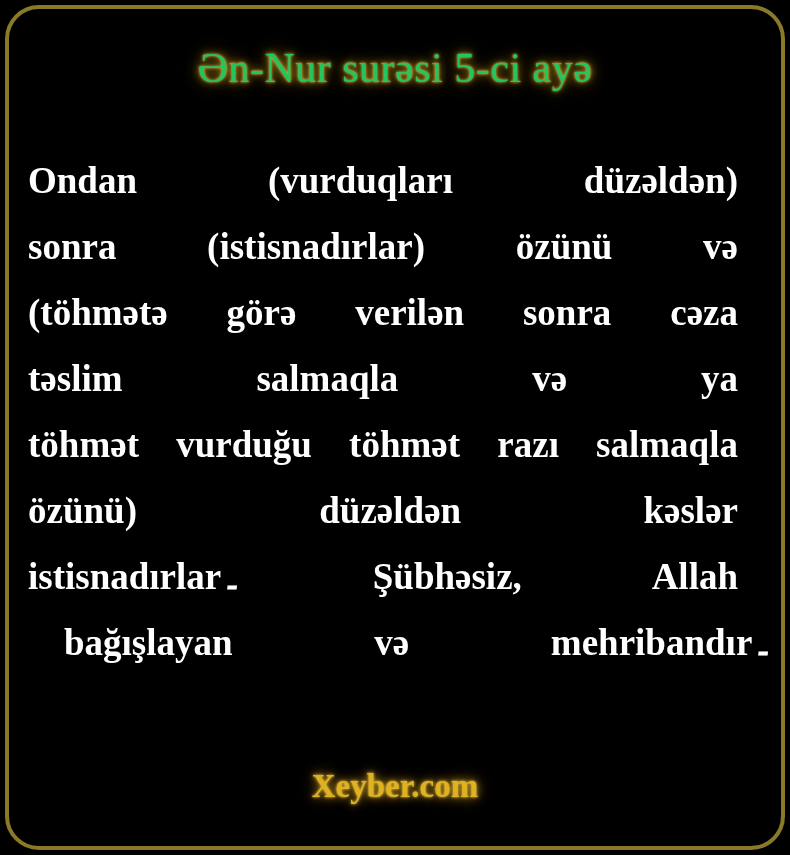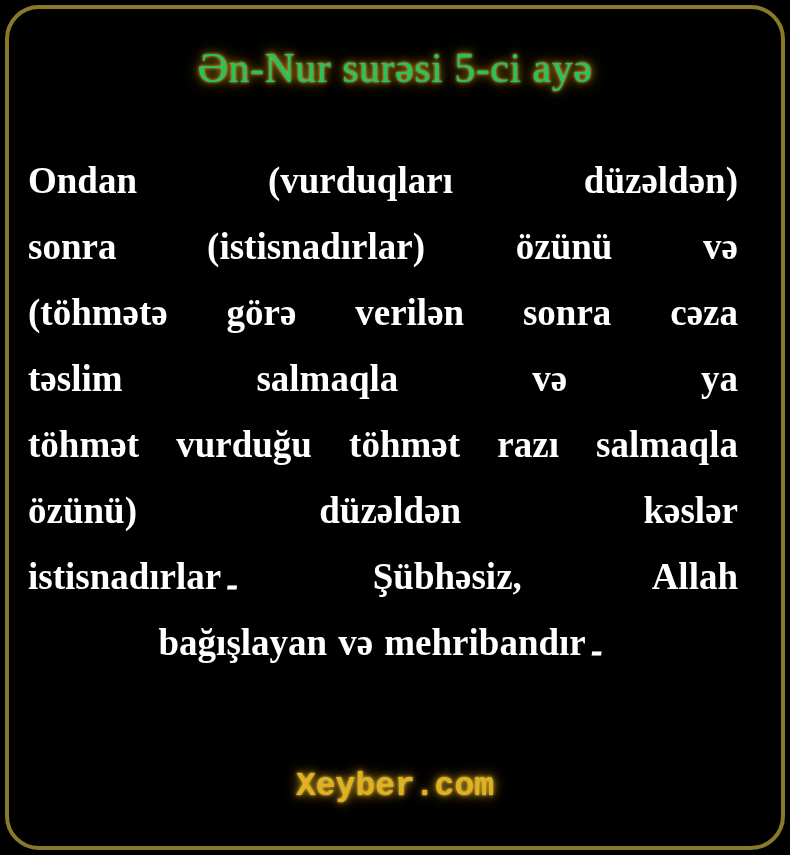--- a/index.html
+++ b/index.html
@@ -83,39 +83,40 @@
     color: #ffffff;
     font-family: "Liberation Serif", "DejaVu Serif", serif;
     font-size: 37px;
     font-weight: bold;
     line-height: 66px;
     white-space: nowrap;
   }
 
   
   .ayah-line.last {
-    justify-content: center;
+    justify-content: space-between;
+    margin-left: 36px;
   }
 
   .ayah-line.last .word + .word {
     margin-left: 0.30em;
   }
 
   .word {
     display: inline-block;
   }
 
   
   .footer {
     position: absolute;
     left: 0;
     top: 768px;
     width: 790px;
     text-align: center;
-    font-family: Liberation Mono, monospace;
+    font-family: Liberation Serif, serif;
     font-size: 33px;
     font-weight: bold;
     letter-spacing: 0px;
     color: #e0b120;
     text-shadow:
       0 0 3px rgba(255, 215, 80, 0.95),
       0 0 8px rgba(240, 190, 40, 0.7),
       0 0 16px rgba(205, 155, 25, 0.5),
       0 0 26px rgba(165, 120, 15, 0.3);
     white-space: nowrap;

